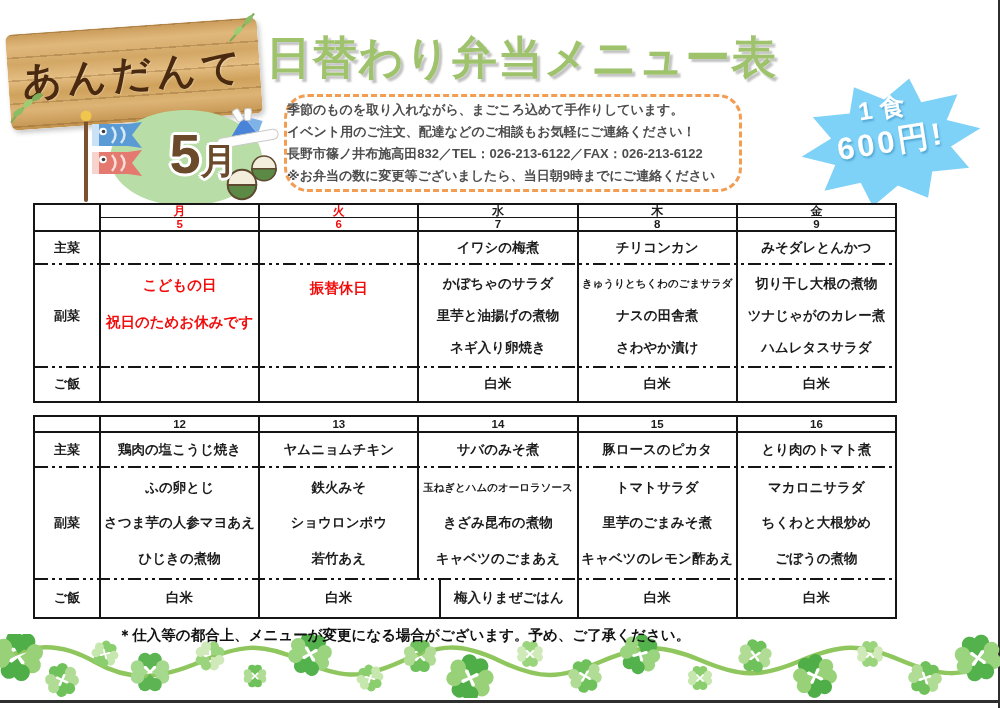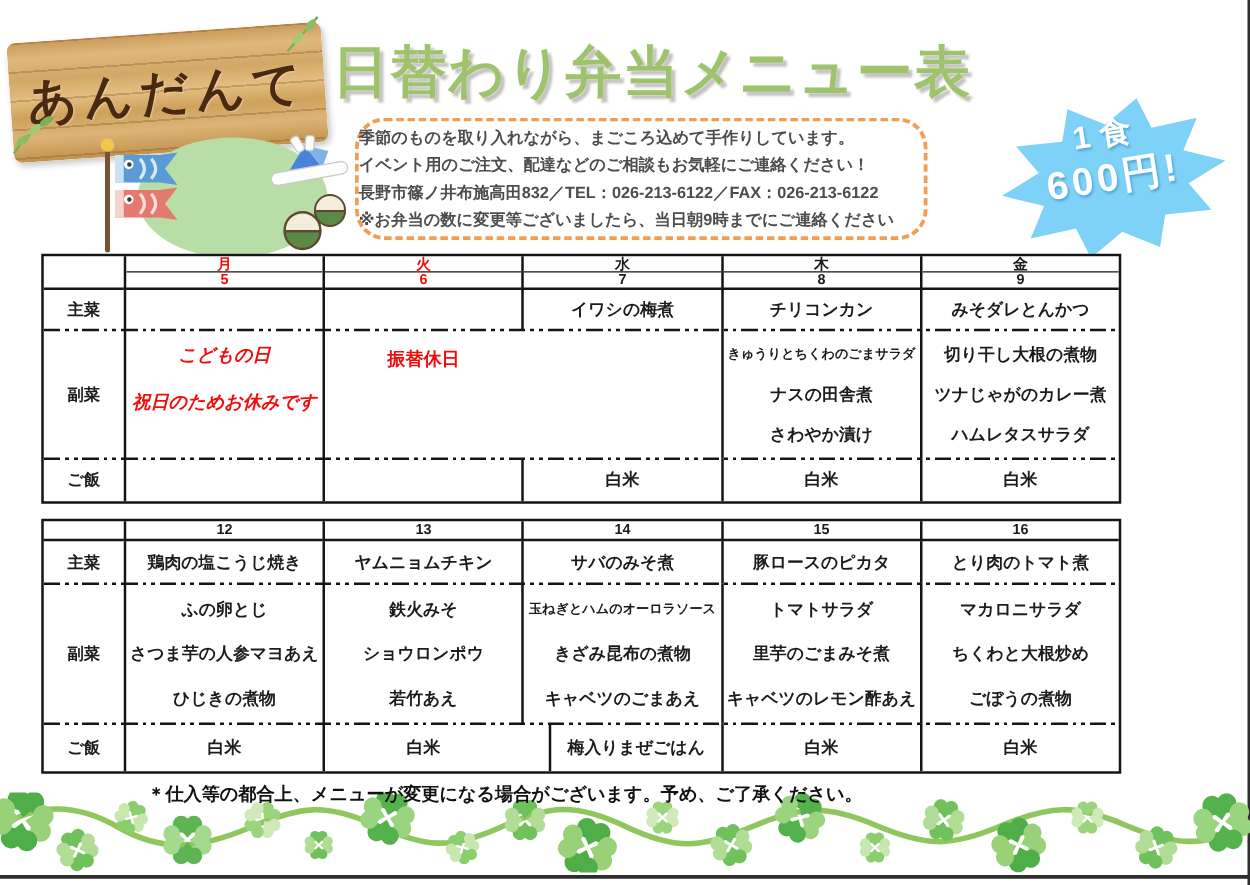--- a/index.html
+++ b/index.html
@@ -133,20 +133,23 @@
         <g transform="translate(198,62) scale(0.8)">
           <circle r="15" fill="#f3eddc" stroke="#5d4a30" stroke-width="2"></circle>
           <path d="M-15,1 A15 15 0 0 0 15,1 Z" fill="#5c8a46" stroke="#5d4a30" stroke-width="2"></path>
         </g>
         <g transform="translate(176,78) scale(0.95)">
           <circle r="15" fill="#f3eddc" stroke="#5d4a30" stroke-width="2"></circle>
           <path d="M-15,1 A15 15 0 0 0 15,1 Z" fill="#5c8a46" stroke="#5d4a30" stroke-width="2"></path>
         </g>
       </g>
     </svg>
+    <div class="month-text">
+      <span class="num">5</span><span class="unit">月</span>
+    </div>
   </div>
 
   <div class="page-title">日替わり弁当メニュー表</div>
 
   <div class="info-box">
     <div class="info-line">季節のものを取り入れながら、まごころ込めて手作りしています。</div>
     <div class="info-line">イベント用のご注文、配達などのご相談もお気軽にご連絡ください！</div>
     <div class="info-line">長野市篠ノ井布施高田832／TEL：026-213-6122／FAX：026-213-6122</div>
     <div class="info-line">※お弁当の数に変更等ございましたら、当日朝9時までにご連絡ください</div>
   </div>
@@ -164,21 +167,21 @@
   <div class="mtable" id="table1">
       <div class="cell corner" style="grid-area: 1 / 1;"></div>
       <div class="cell rlabel" style="grid-area: 2 / 1;">主菜</div>
       <div class="cell rlabel" style="grid-area: 3 / 1;">副菜</div>
       <div class="cell rlabel" style="grid-area: 4 / 1;">ご飯</div>
       <div class="cell daycol hdr" style="grid-area: 1 / 2;">
         <div class="wk red">月</div>
         <div class="dt red">5</div>
       </div>
       <div class="cell daycol item" style="grid-area: 2 / 2;"></div>
-      <div class="cell daycol sides" style="grid-area: 3 / 2; font-style: italic;">
+      <div class="cell daycol sides" style="grid-area: 3 / 2;">
         <div class="sline red hol">こどもの日</div>
         <div class="sline red hol">祝日のためお休みです</div>
         <div class="sline red hol"></div>
       </div>
       <div class="cell daycol item" style="grid-area: 4 / 2;"></div>
       <div class="cell daycol hdr" style="grid-area: 1 / 3;">
         <div class="wk red">火</div>
         <div class="dt red">6</div>
       </div>
       <div class="cell daycol item" style="grid-area: 2 / 3;"></div>
@@ -186,20 +189,25 @@
         <div class="sline red hol">振替休日</div>
         <div class="sline red hol"></div>
         <div class="sline red hol"></div>
       </div>
       <div class="cell daycol item" style="grid-area: 4 / 3;"></div>
       <div class="cell daycol hdr" style="grid-area: 1 / 4;">
         <div class="wk">水</div>
         <div class="dt">7</div>
       </div>
       <div class="cell daycol item" style="grid-area: 2 / 4;">イワシの梅煮</div>
+      <div class="cell daycol sides" style="grid-area: 3 / 4;">
+        <div class="sline">かぼちゃのサラダ</div>
+        <div class="sline">里芋と油揚げの煮物</div>
+        <div class="sline">ネギ入り卵焼き</div>
+      </div>
       <div class="cell daycol item" style="grid-area: 4 / 4;">白米</div>
       <div class="cell daycol hdr" style="grid-area: 1 / 5;">
         <div class="wk">木</div>
         <div class="dt">8</div>
       </div>
       <div class="cell daycol item" style="grid-area: 2 / 5;">チリコンカン</div>
       <div class="cell daycol sides" style="grid-area: 3 / 5;">
         <div class="sline small">きゅうりとちくわのごまサラダ</div>
         <div class="sline">ナスの田舎煮</div>
         <div class="sline">さわやか漬け</div>

